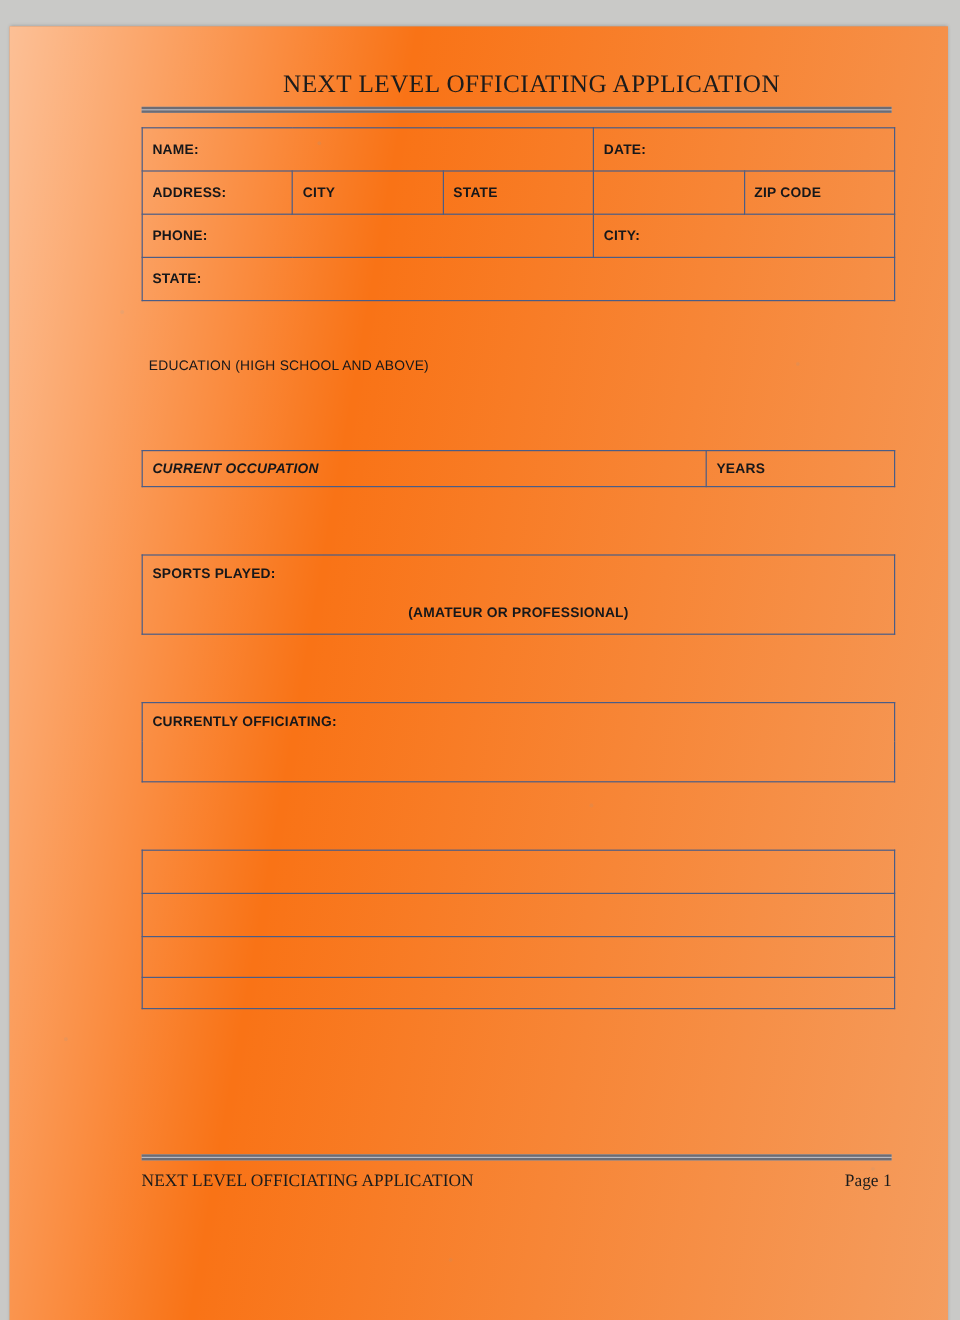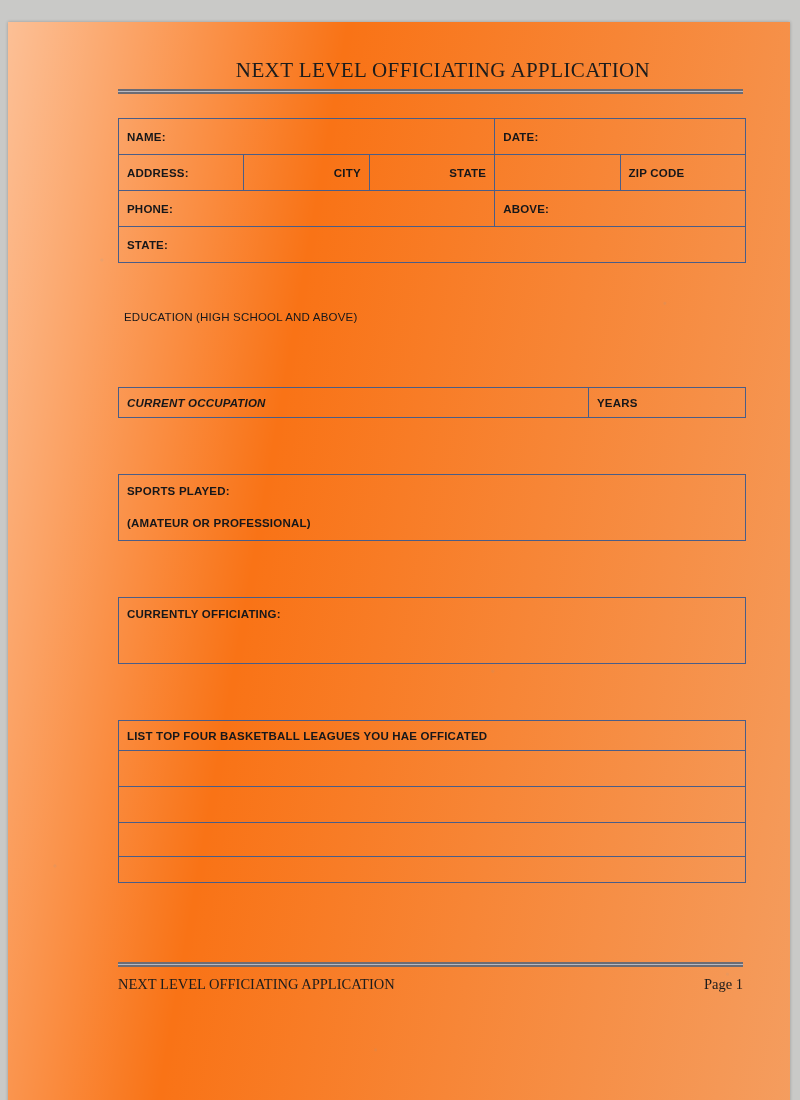--- a/index.html
+++ b/index.html
@@ -77,21 +77,21 @@
     height: 36px;
     padding: 0 8px;
     vertical-align: middle;
     font-size: 11.5px;
     font-weight: bold;
     color: #16171a;
     letter-spacing: 0.2px;
   }
   td.blankrow { height: 38px; }
   .c-left { text-align: left; }
-  .c-center { text-align: right; }
+  .c-center { text-align: left; }
   .c-right { padding-right: 14px; }
 
   .section-label {
     font-size: 11.5px;
     font-weight: normal;
     color: #16171a;
     letter-spacing: 0.2px;
     margin-bottom: 8px;
     padding-left: 6px;
   }
@@ -122,21 +122,21 @@
 </head>
 <body>
 
 <div class="page">
 
   <div class="doc">
 
     <div class="doc-title">NEXT LEVEL OFFICIATING APPLICATION</div>
     <div class="rule"></div>
 
-    <table class="form" style="margin-top:24px;">
+    <table class="form" style="margin-top:12px;">
       <tbody>
           <tr>
         <td colspan="3">
           <span>NAME:</span>
           <span></span>
         </td>
         <td colspan="2">
           <span>DATE:</span>
           <span></span>
         </td>
@@ -155,21 +155,21 @@
         <td class="c-right">
           <span>ZIP CODE</span>
         </td>
       </tr>
       <tr>
         <td colspan="3">
           <span>PHONE:</span>
           <span></span>
         </td>
         <td colspan="2">
-          <span>ABOVE:</span>
+          <span>CITY:</span>
           <span></span>
         </td>
       </tr>
       <tr>
         <td colspan="5">
           <span>STATE:</span>
           <span></span>
         </td>
       </tr>
     </tbody>
@@ -202,21 +202,21 @@
     <div class="gap-28"></div>
 
     <table class="form">
       <tbody>
           <tr>
         <td style="height:32px; border-bottom:none;">
           <span>SPORTS PLAYED:</span>
         </td>
       </tr>
       <tr>
-        <td style="height:34px; border-top:none;">
+        <td style="height:34px; border-top:none;text-align:center;">
           <span>(AMATEUR OR PROFESSIONAL)</span>
           <span></span>
         </td>
       </tr>
     </tbody>
       </table>
 
     <div class="gap-28"></div>
     <div class="gap-28"></div>
 
@@ -231,23 +231,20 @@
         <td style="height:34px; border-top:none;"></td>
       </tr>
     </tbody>
       </table>
 
     <div class="gap-28"></div>
     <div class="gap-28"></div>
 
     <table class="form">
       <tbody>
-          <tr>
-        <td style="height:30px">LIST TOP FOUR BASKETBALL LEAGUES YOU HAE OFFICATED</td>
-      </tr>
       <tr>
         <td style="height:36px"></td>
       </tr>
       <tr>
         <td style="height:36px"></td>
       </tr>
       <tr>
         <td style="height:34px"></td>
       </tr>
       <tr>

